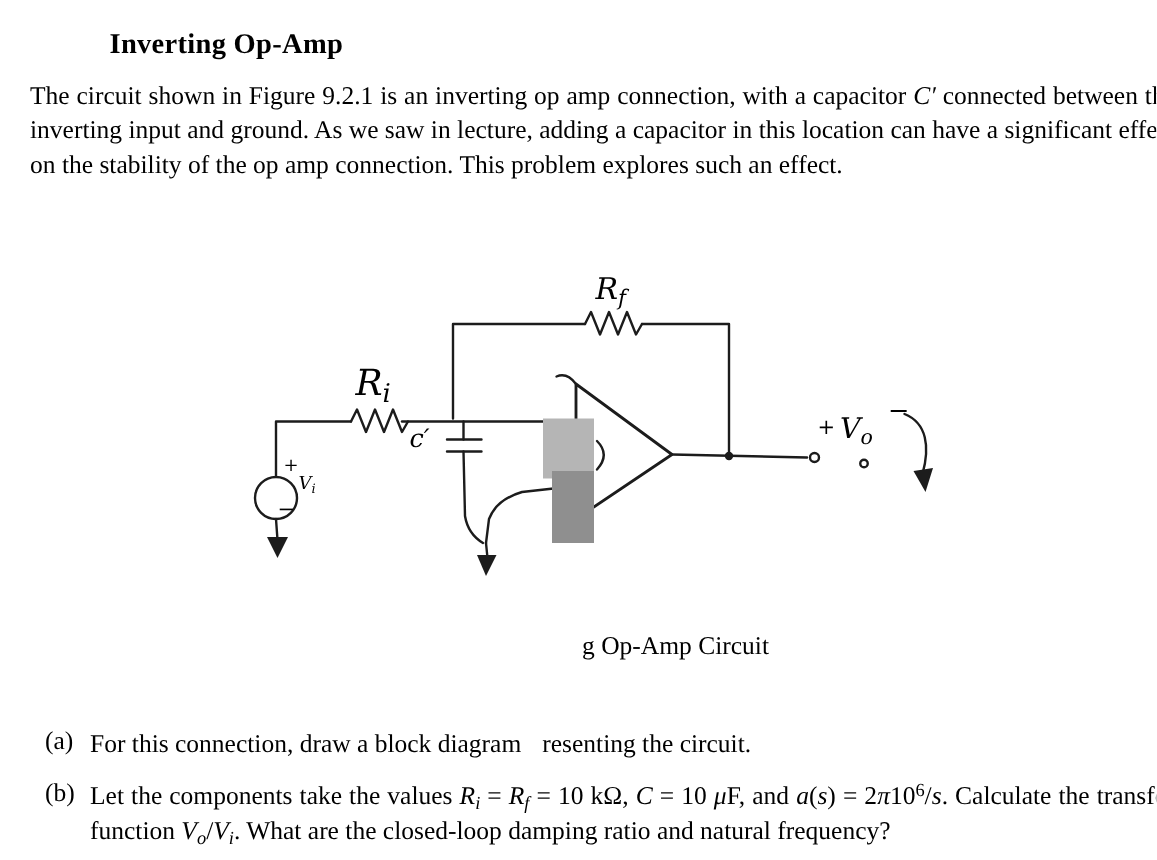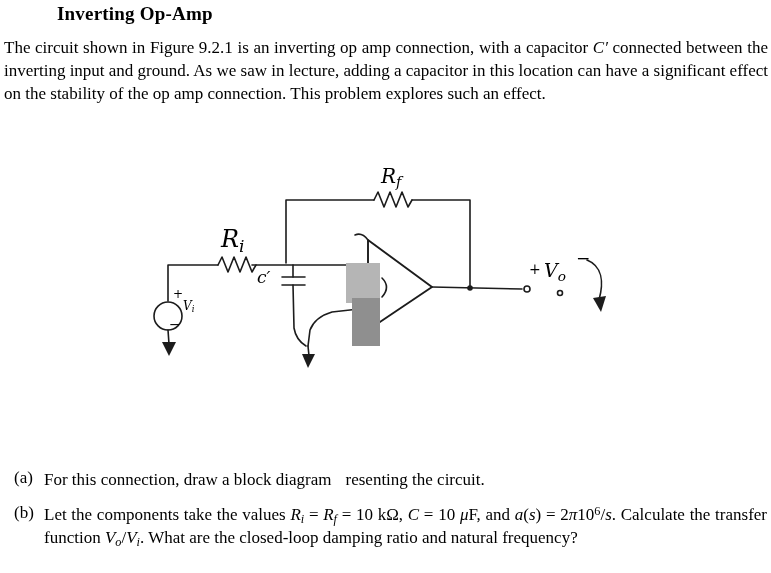--- a/index.html
+++ b/index.html
@@ -5,21 +5,21 @@
   html,body { margin:0; padding:0; background:#ffffff; }
   .page {
     position: relative;
     width: 771px;
     height: 573px;
     background: #ffffff;
     color: #000000;
     font-family: "Liberation Serif", "DejaVu Serif", serif;
     overflow: hidden;
   }
-  .abs { position: absolute; margin:0; }
+  .abs { position: absolute; margin:16px; }
   .title {
     font-size: 19px;
     font-weight: bold;
     letter-spacing: 0.2px;
   }
   .bodytext {
     font-size: 17px;
     line-height: 23px;
     text-align: justify;
   }
@@ -109,20 +109,21 @@
     <span class="figlabel" style="left:221px; top:65px; font-size:24px;"><span class="it">R</span><sub class="it">i</sub></span>
     <span class="figlabel" style="left:257px; top:107px; font-size:17px;"><span class="it">c</span><span class="it">′</span></span>
     <span class="figlabel" style="left:183px; top:139px; font-size:12px;text-align:center;"><span class="it">V</span><sub class="it">i</sub></span>
     <span class="figlabel" style="left:173px; top:127px; font-size:12px; font-style:normal;">+</span>
     <span class="figlabel" style="left:169px; top:156px; font-size:14px; font-style:normal;">−</span>
     <span class="figlabel" style="left:529px; top:101px; font-size:14px; font-style:normal;">+</span>
     <span class="figlabel" style="left:544px; top:99px; font-size:19px;"><span class="it">V</span><sub class="it">o</sub></span>
     <span class="figlabel" style="left:576px; top:88px; font-size:17px; font-style:normal;">−</span>
   </div>
 
+  <span class="abs caption" style="left:372px; top:405px;">g Op-Amp Circuit</span>
 
   <div>
     <span class="abs marker" style="left:14px; top:468px;">(a)</span>
     <span class="abs prob-text" style="left:44px; top:468px; white-space:nowrap;"><span>For this connection, draw a block diagram</span><span class="gap"></span><span>resenting the circuit.</span></span>
   </div>
 
   <div>
     <span class="abs marker" style="left:14px; top:503px;">(b)</span>
     <p class="abs bodytext" style="left:44px; top:503px; width:723px;"><span>Let the components take the values </span><span class="it">R</span><sub class="it">i</sub><span> = </span><span class="it">R</span><sub class="it">f</sub><span> = 10 kΩ, </span><span class="it">C</span><span> = 10 </span><span class="it">μ</span><span>F, and </span><span class="it">a</span><span>(</span><span class="it">s</span><span>) = 2</span><span class="it">π</span><span>10</span><sup>6</sup><span>/</span><span class="it">s</span><span>. Calculate the transfer function </span><span class="it">V</span><sub class="it">o</sub><span>/</span><span class="it">V</span><sub class="it">i</sub><span>. What are the closed-loop damping ratio and natural frequency?</span></p>
   </div>

